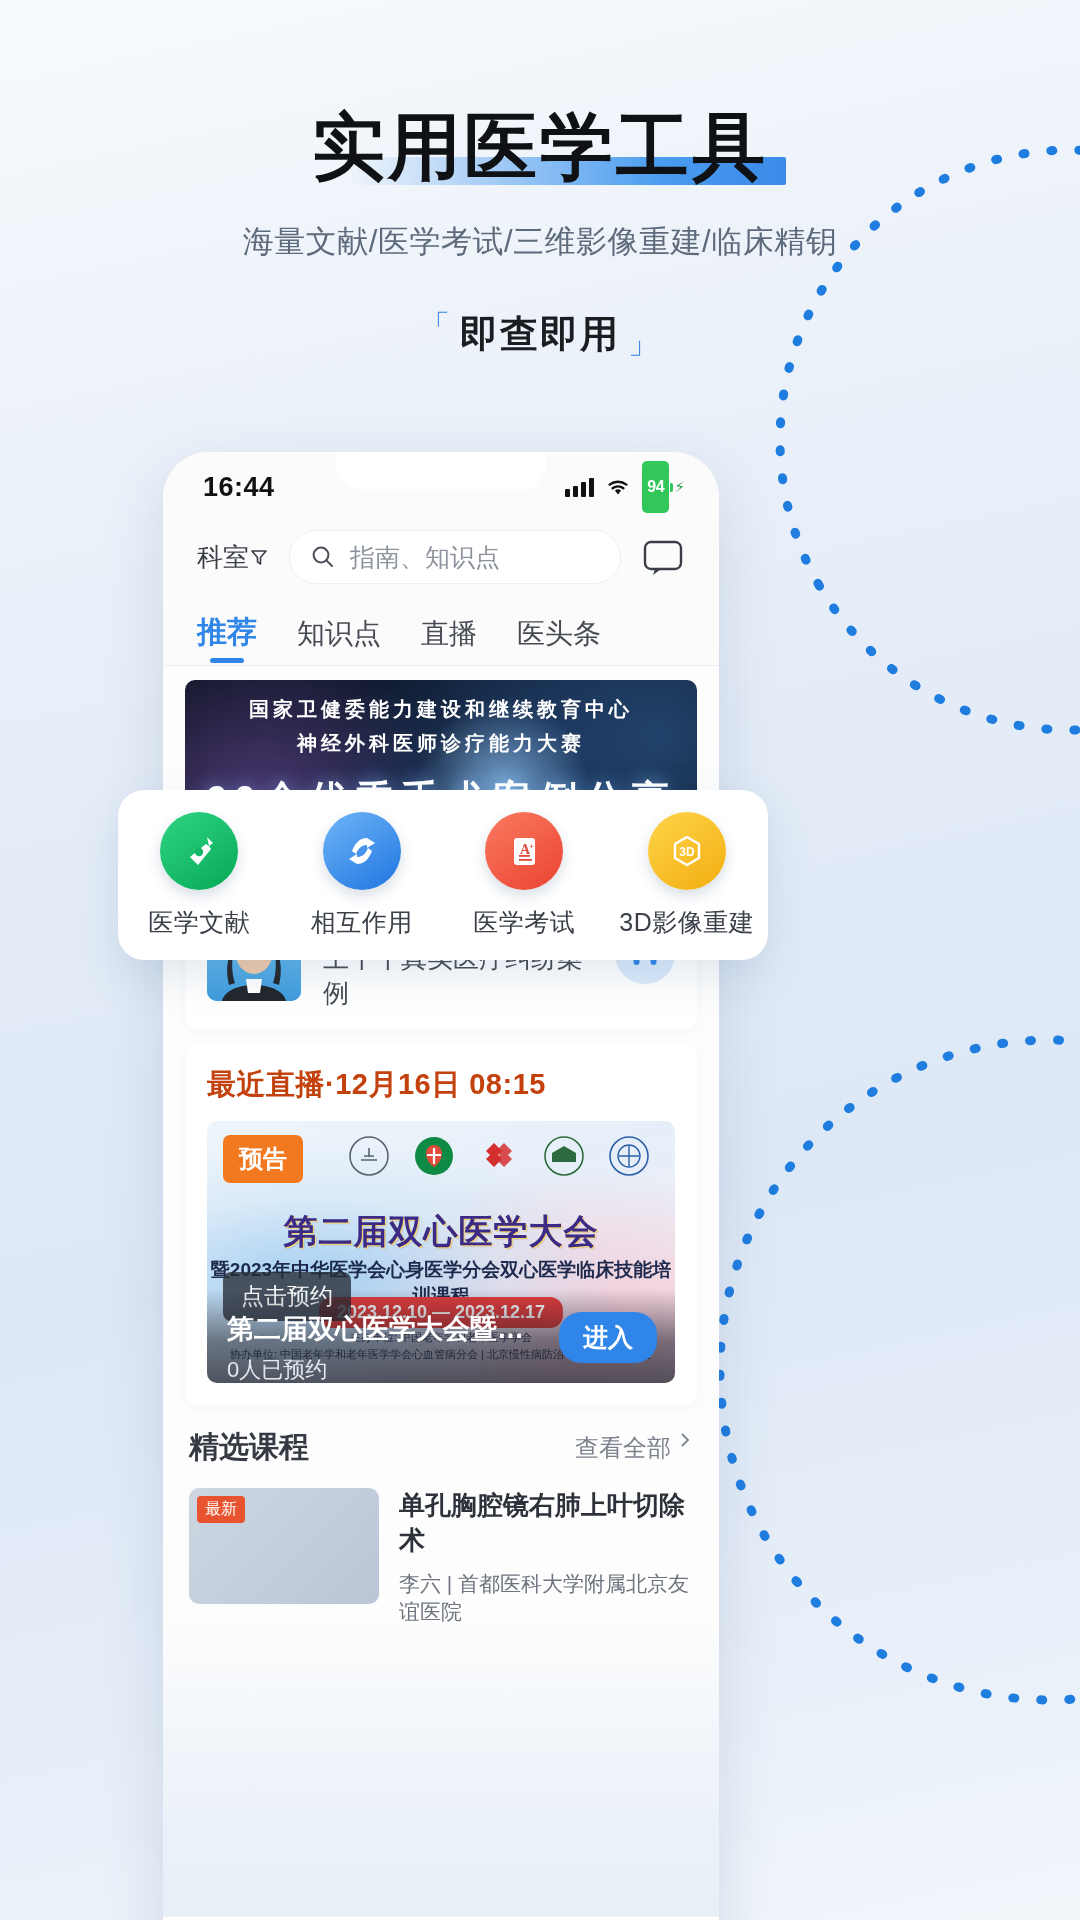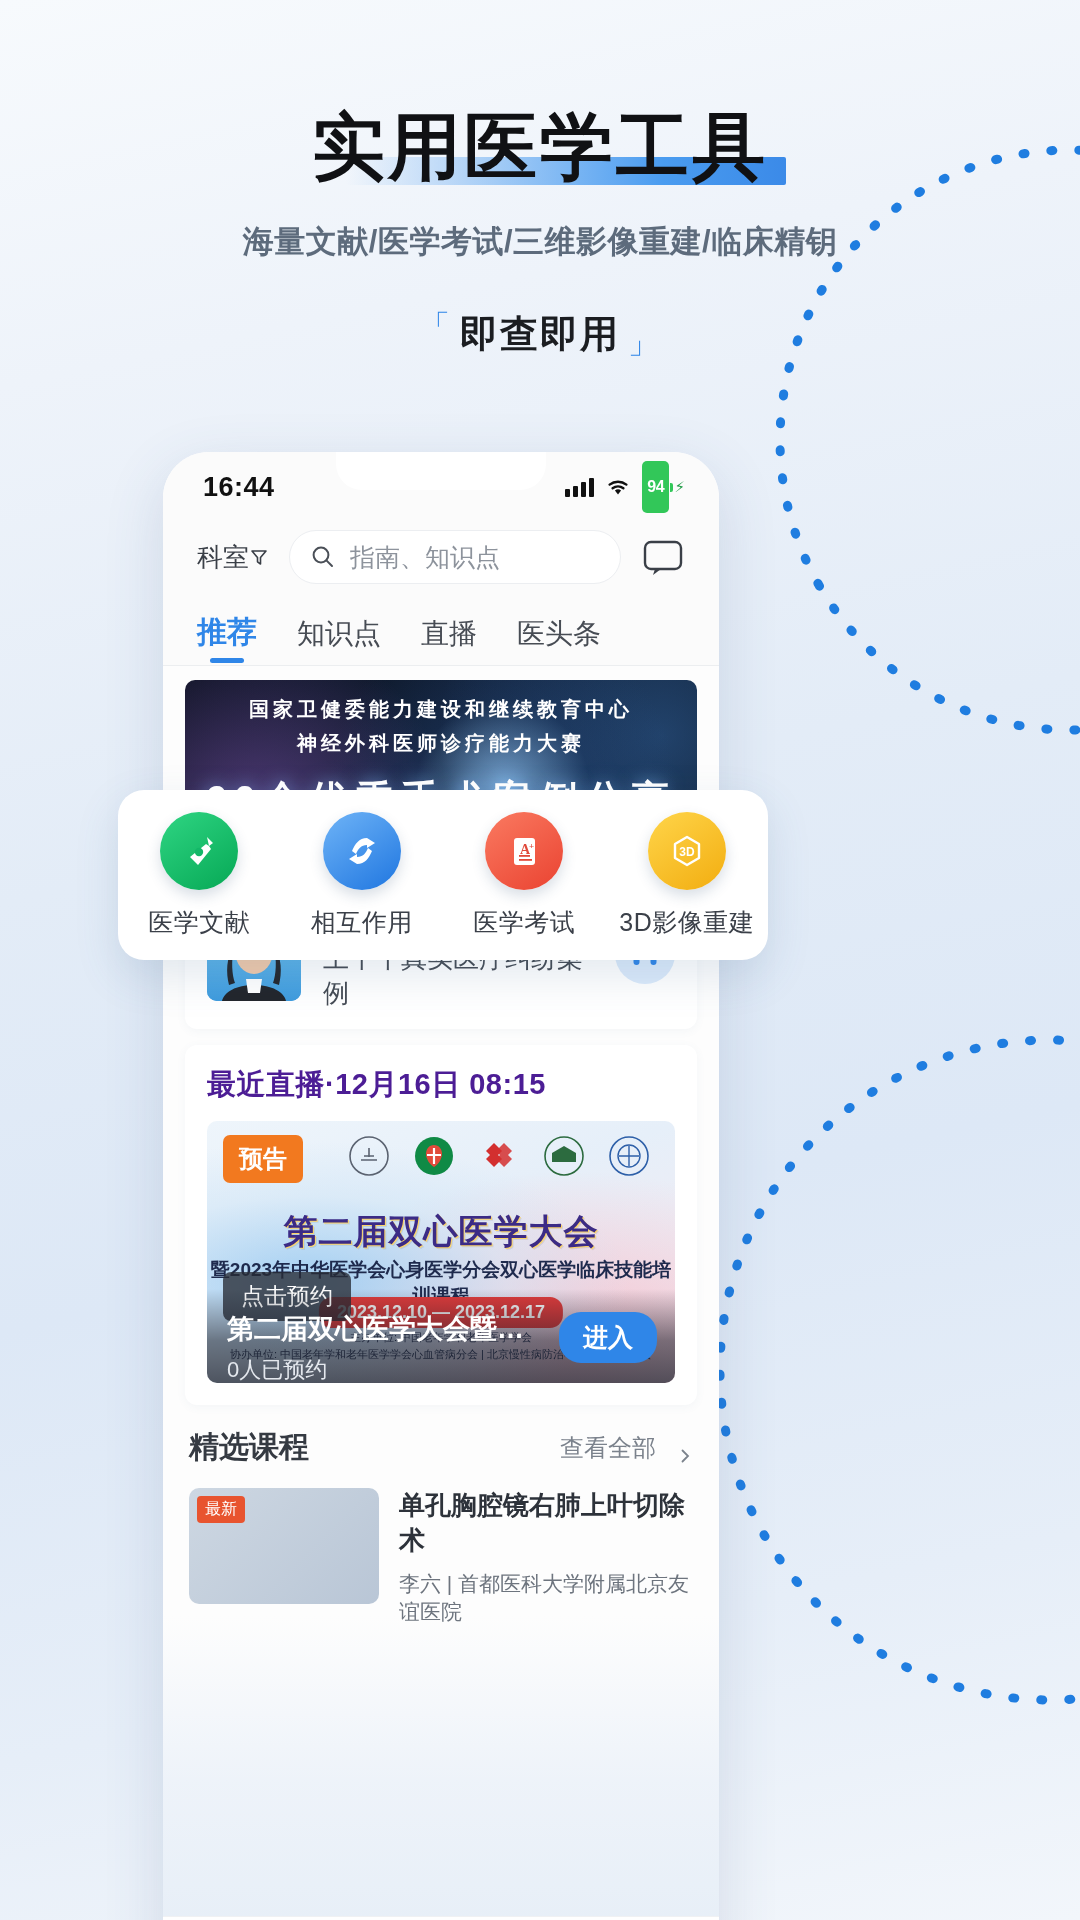--- a/index.html
+++ b/index.html
@@ -30,21 +30,21 @@
     font-family: "Liberation Sans", "DejaVu Sans", sans-serif;
   }
   .hero-underline {
     position: absolute; z-index: 1;
     left: 34px; right: -18px; bottom: 2px; height: 28px;
     background: linear-gradient(90deg, rgba(199,223,248,0) 0%, rgba(150,196,245,.55) 22%, #4a9cf0 72%, #3b8ae8 100%);
     border-radius: 2px;
   }
   .hero-sub {
     margin-top: 34px;
-    font-size: 31px; color: #5d6b7c; letter-spacing: .5px; font-weight: 700;
+    font-size: 31px; color: #5d6b7c; letter-spacing: .5px; font-weight: 400;
   }
   .hero-slogan {
     margin-top: 46px;
     font-size: 38px; font-weight: 700; color: #1b1d21; letter-spacing: 2px;
     display: flex; align-items: flex-start; justify-content: center; gap: 8px;
   }
   .bracket { color: #2f86e8; font-size: 30px; font-weight: 400; line-height: 1; }
   .bracket.left  { align-self: flex-start; margin-top: 2px; }
   .bracket.right { align-self: flex-end; margin-bottom: 2px; }
 
@@ -159,21 +159,21 @@
   .doc-play {
     width: 60px; height: 60px; border-radius: 50%; flex: none;
     background: #dbeafb; display: flex; align-items: center; justify-content: center;
   }
 
   
   .live-card {
     margin-top: 16px; background: #fff; border-radius: 12px; padding: 20px 22px 22px 22px;
     box-shadow: 0 2px 10px rgba(90,120,160,.06);
   }
-  .live-head { font-size: 29px; font-weight: 700; color: #4c1d95; letter-spacing: .5px; }
+  .live-head { font-size: 29px; font-weight: 700; color: #c2410c; letter-spacing: .5px; }
   .live-poster {
     position: relative; margin-top: 16px; height: 262px; border-radius: 10px; overflow: hidden;
     background:
       radial-gradient(ellipse at 22% 62%, rgba(150,200,240,.85) 0%, rgba(205,228,246,.5) 38%, rgba(0,0,0,0) 62%),
       radial-gradient(ellipse at 78% 86%, rgba(246,182,196,.75) 0%, rgba(0,0,0,0) 55%),
       linear-gradient(160deg, #eef5fb 0%, #e6eff9 40%, #f6e9ef 100%);
   }
   .badge-pre {
     position: absolute; left: 16px; top: 14px;
     background: #f2791f; color: #fff; font-size: 24px; font-weight: 700;
@@ -217,21 +217,21 @@
   .btn-enter {
     position: absolute; right: 18px; bottom: 20px;
     background: #2f86e8; color: #fff; font-size: 25px; font-weight: 700;
     padding: 9px 24px; border-radius: 22px;
   }
 
   
   .courses { margin-top: 22px; padding: 0 4px; }
   .courses-head { display: flex; align-items: center; justify-content: space-between; }
   .courses-title { font-size: 30px; font-weight: 700; color: #353a42; }
-  .courses-more { font-size: 24px; color: #7b828c; display: flex; align-items: flex-end; gap: 21px; }
+  .courses-more { font-size: 24px; color: #7b828c; display: flex; align-items: flex-start; gap: 6px; }
   .course-row { display: flex; gap: 20px; margin-top: 20px; }
   .course-thumb { width: 190px; height: 116px; border-radius: 10px; background: linear-gradient(135deg,#cdd7e2,#b9c6d6); position: relative; overflow: hidden; flex: none; }
   .course-thumb .tag { position: absolute; left: 8px; top: 8px; background: #e8542f; color: #fff; font-size: 16px; padding: 3px 8px; border-radius: 4px; }
   .course-info { flex: 1; }
   .course-name { font-size: 26px; color: #2d323a; font-weight: 700; }
   .course-meta { font-size: 21px; color: #6d747e; margin-top: 12px; }
 
   
   .tabbar {
     position: absolute; left: 0; right: 0; bottom: 0; height: 108px;

